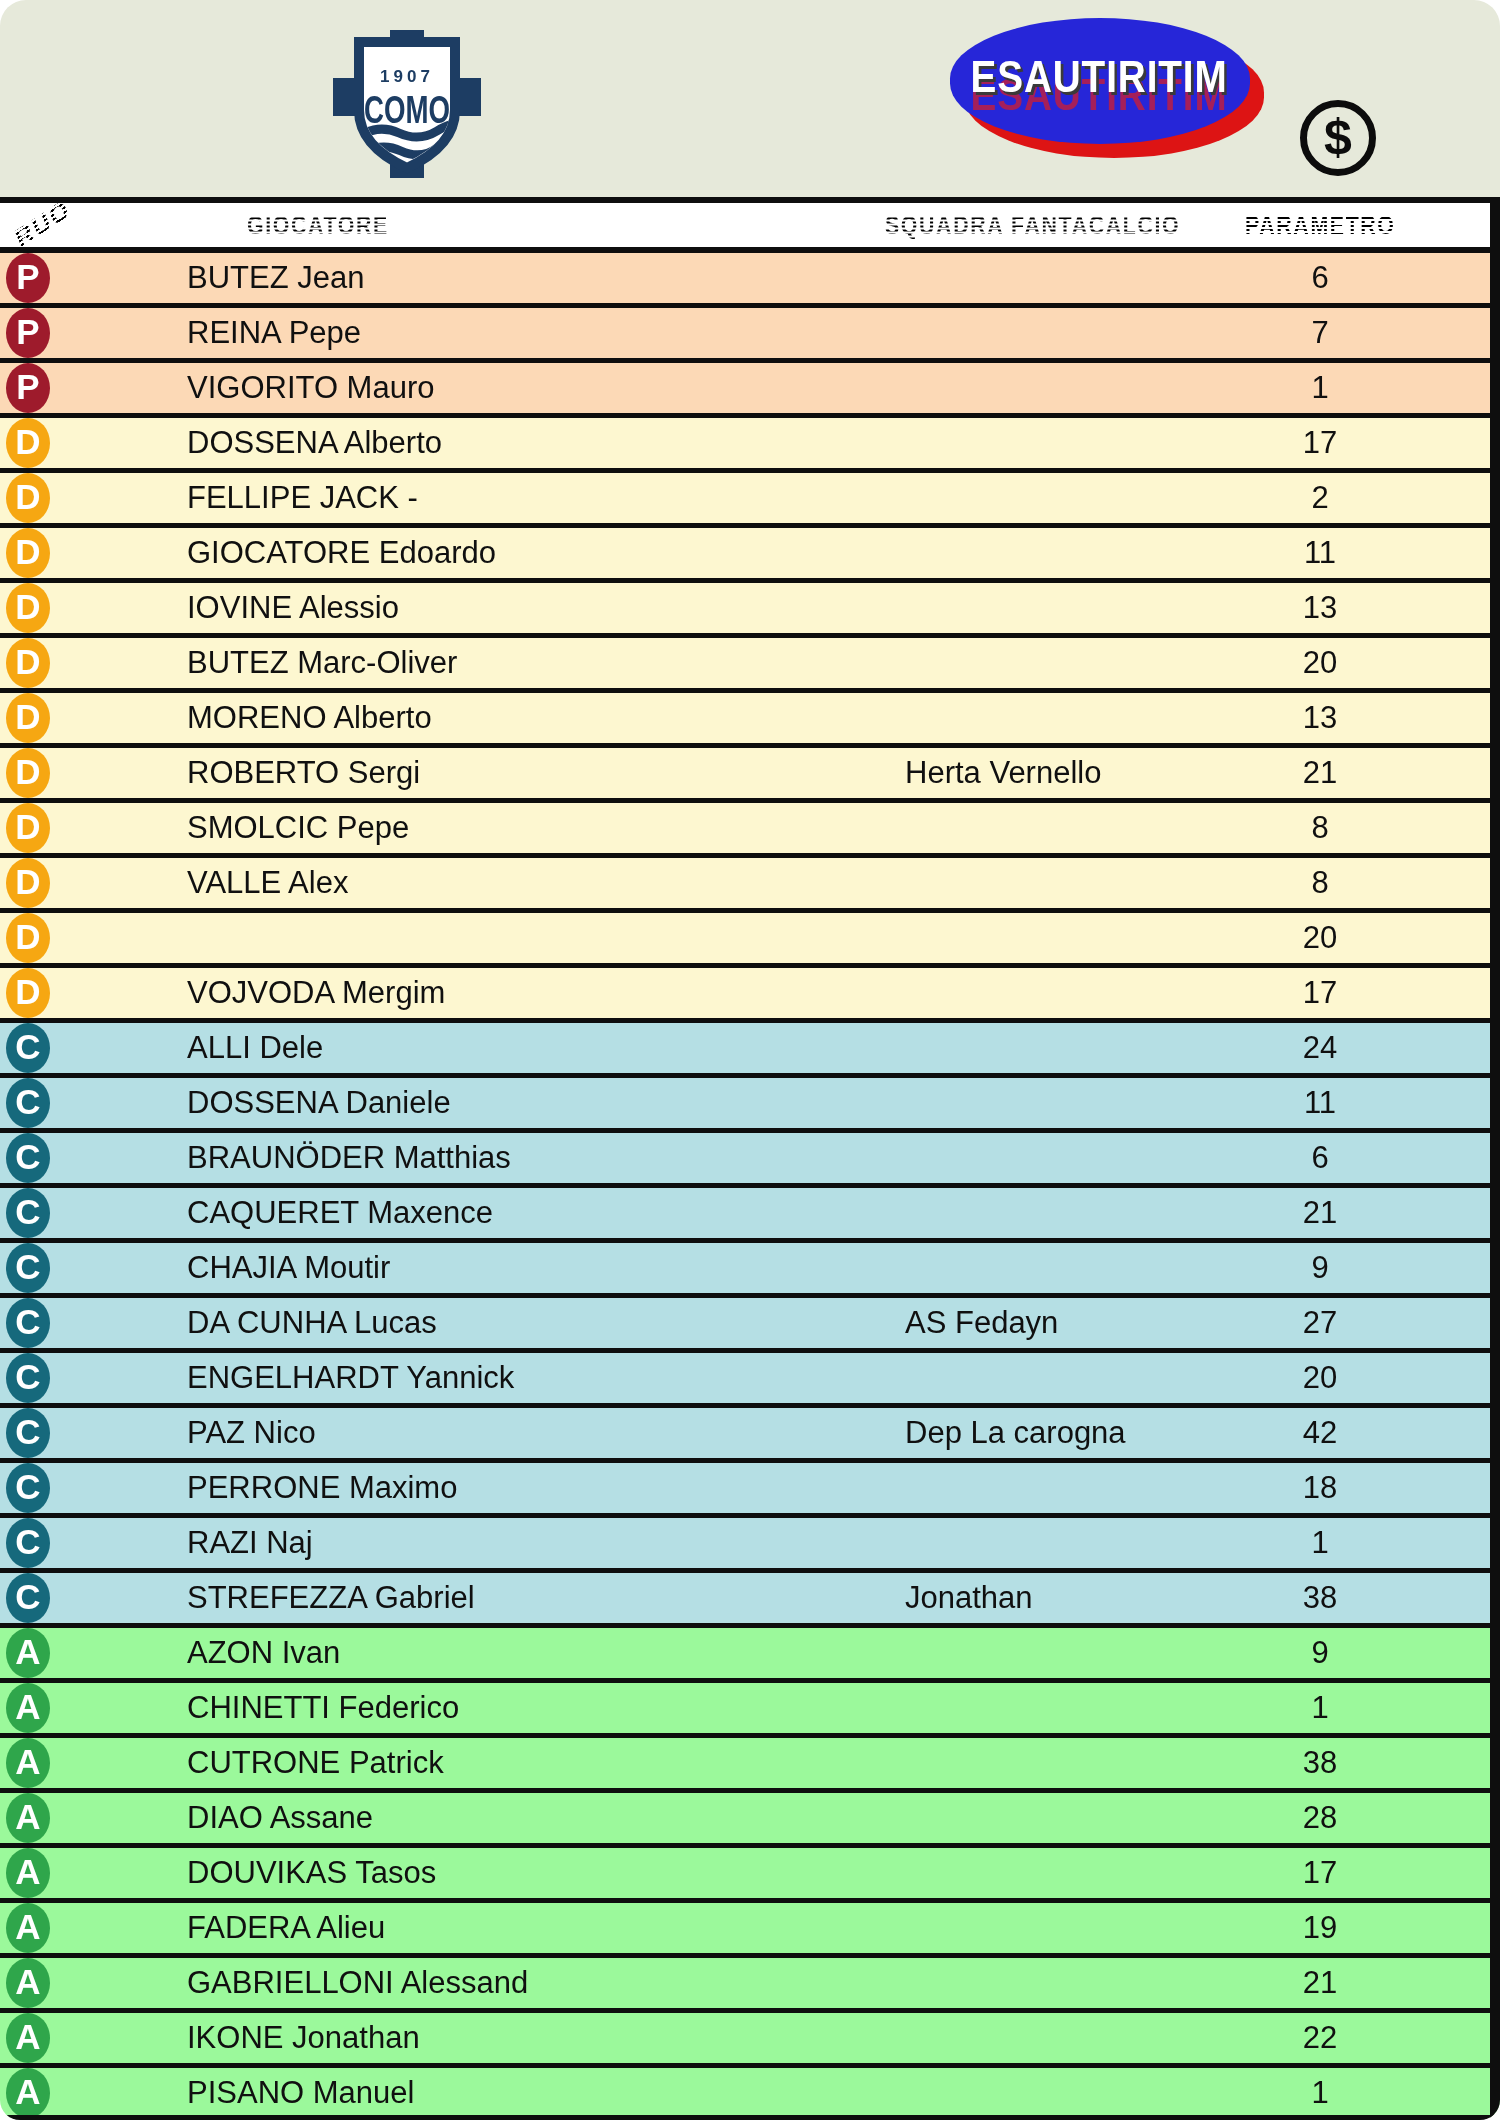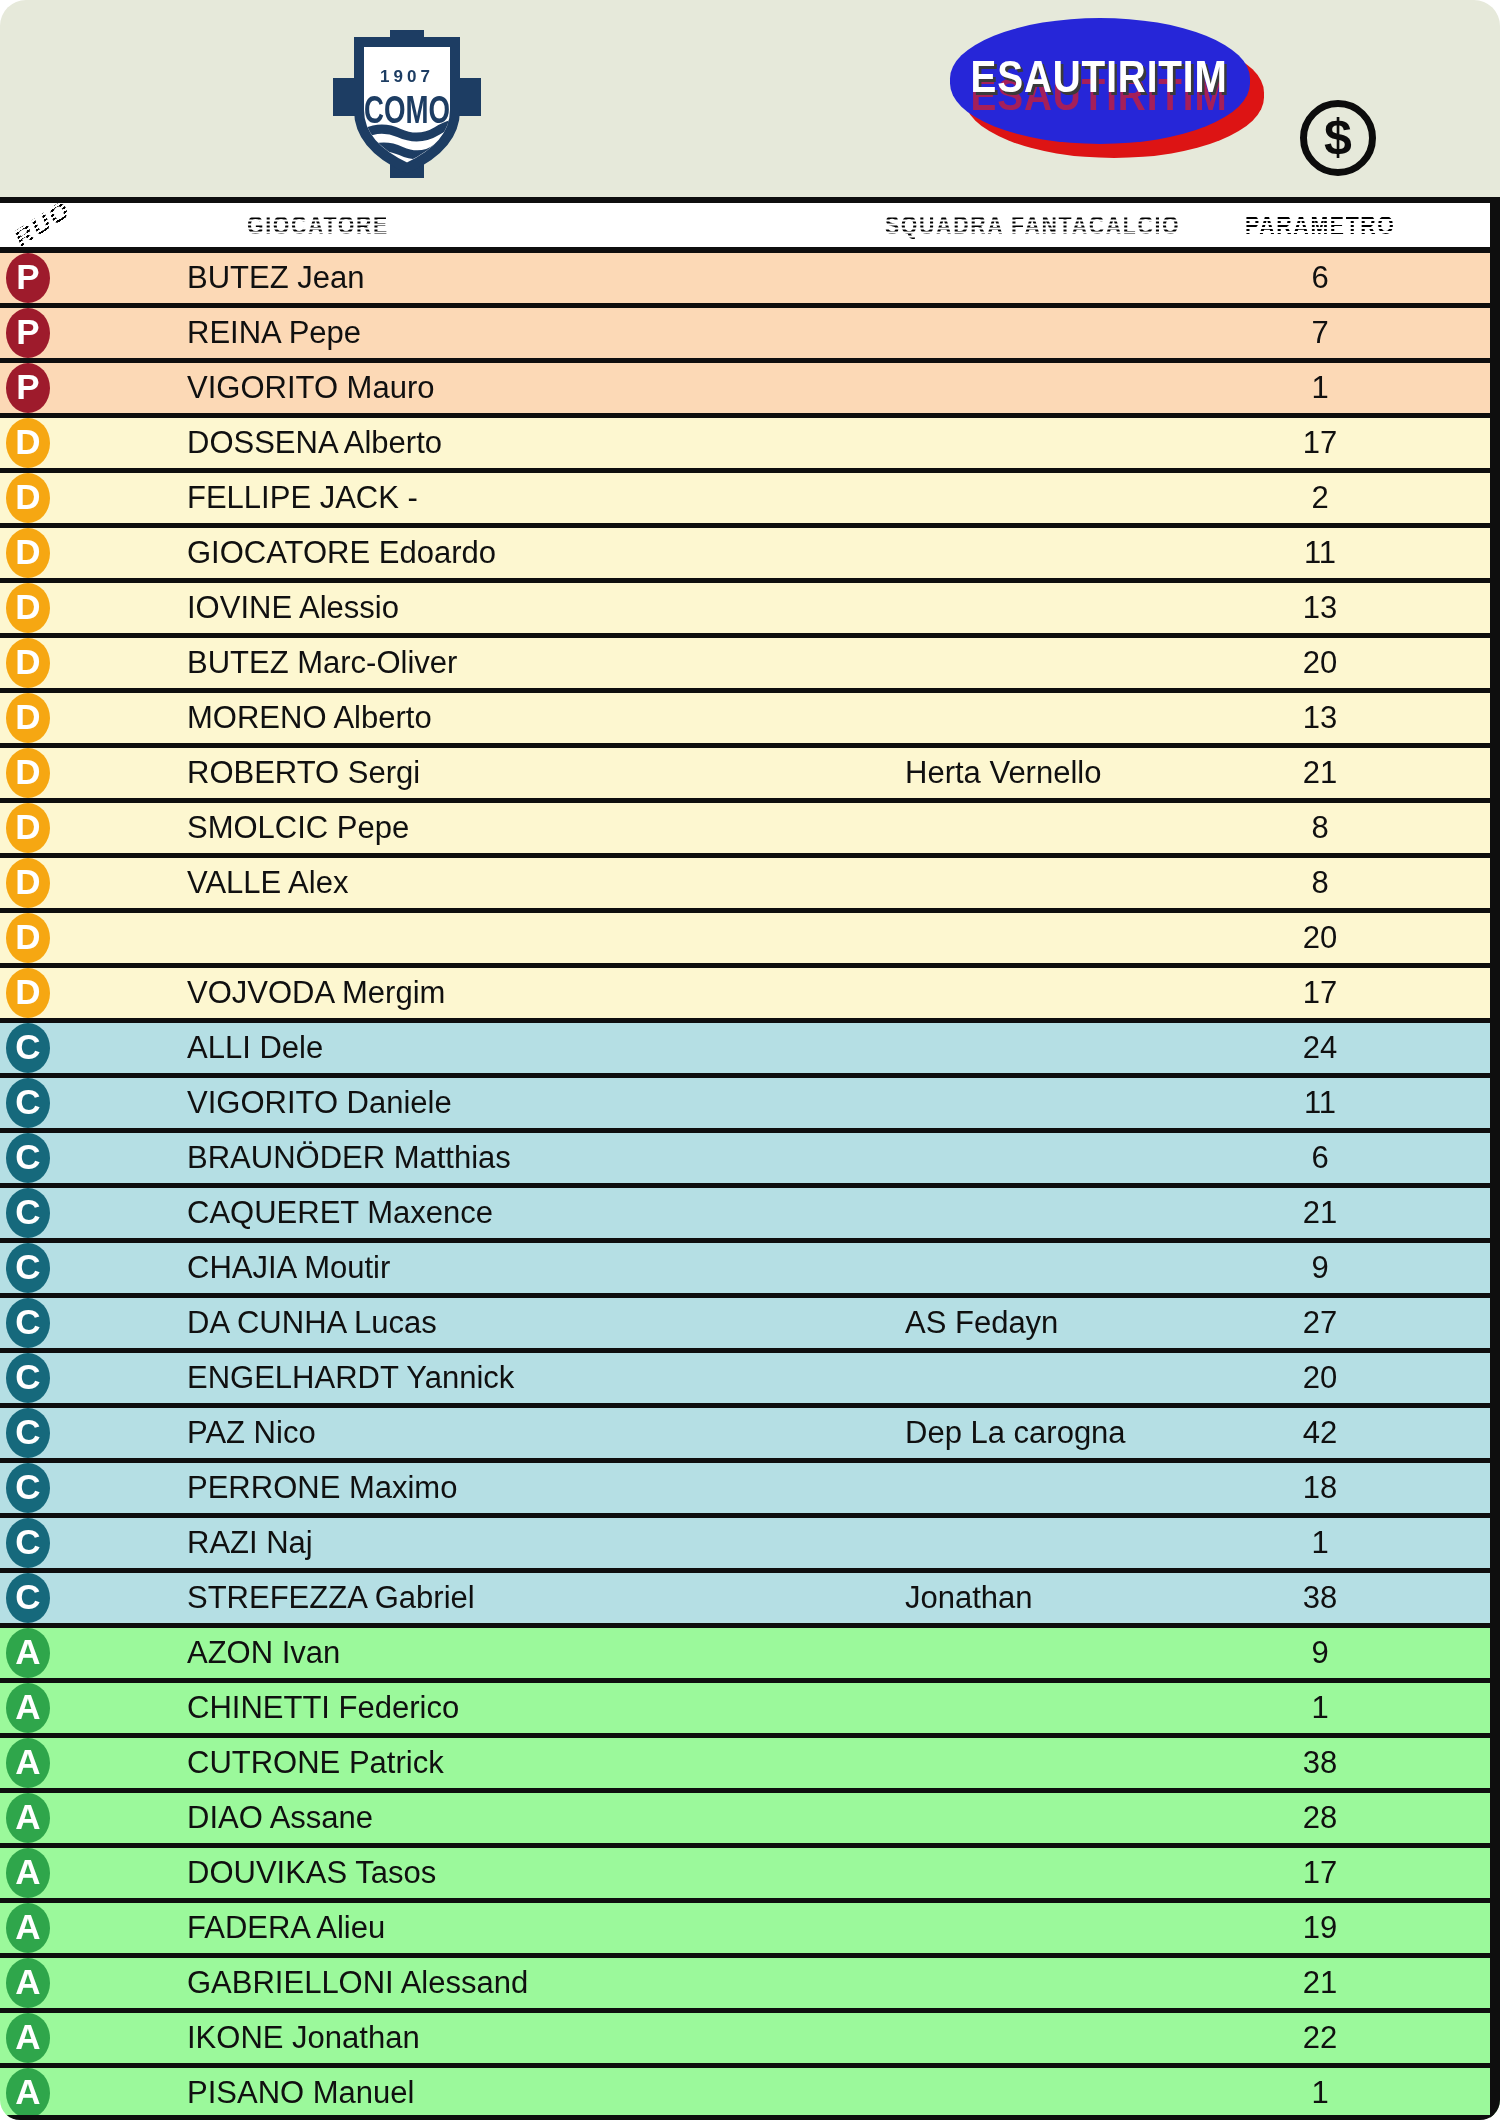--- a/index.html
+++ b/index.html
@@ -197,21 +197,21 @@
     <span class="cell cell-value">17</span>
   </div>
       <div class="row" style="background: rgb(181, 223, 228);">
     <span class="badge" style="background: rgb(22, 105, 124);">C</span>
     <span class="cell cell-name">ALLI Dele</span>
     <span class="cell cell-squadra"></span>
     <span class="cell cell-value">24</span>
   </div>
       <div class="row" style="background: rgb(181, 223, 228);">
     <span class="badge" style="background: rgb(22, 105, 124);">C</span>
-    <span class="cell cell-name">VIGORITO Daniele</span>
+    <span class="cell cell-name">DOSSENA Daniele</span>
     <span class="cell cell-squadra"></span>
     <span class="cell cell-value">11</span>
   </div>
       <div class="row" style="background: rgb(181, 223, 228);">
     <span class="badge" style="background: rgb(22, 105, 124);">C</span>
     <span class="cell cell-name">BRAUNÖDER Matthias</span>
     <span class="cell cell-squadra"></span>
     <span class="cell cell-value">6</span>
   </div>
       <div class="row" style="background: rgb(181, 223, 228);">

